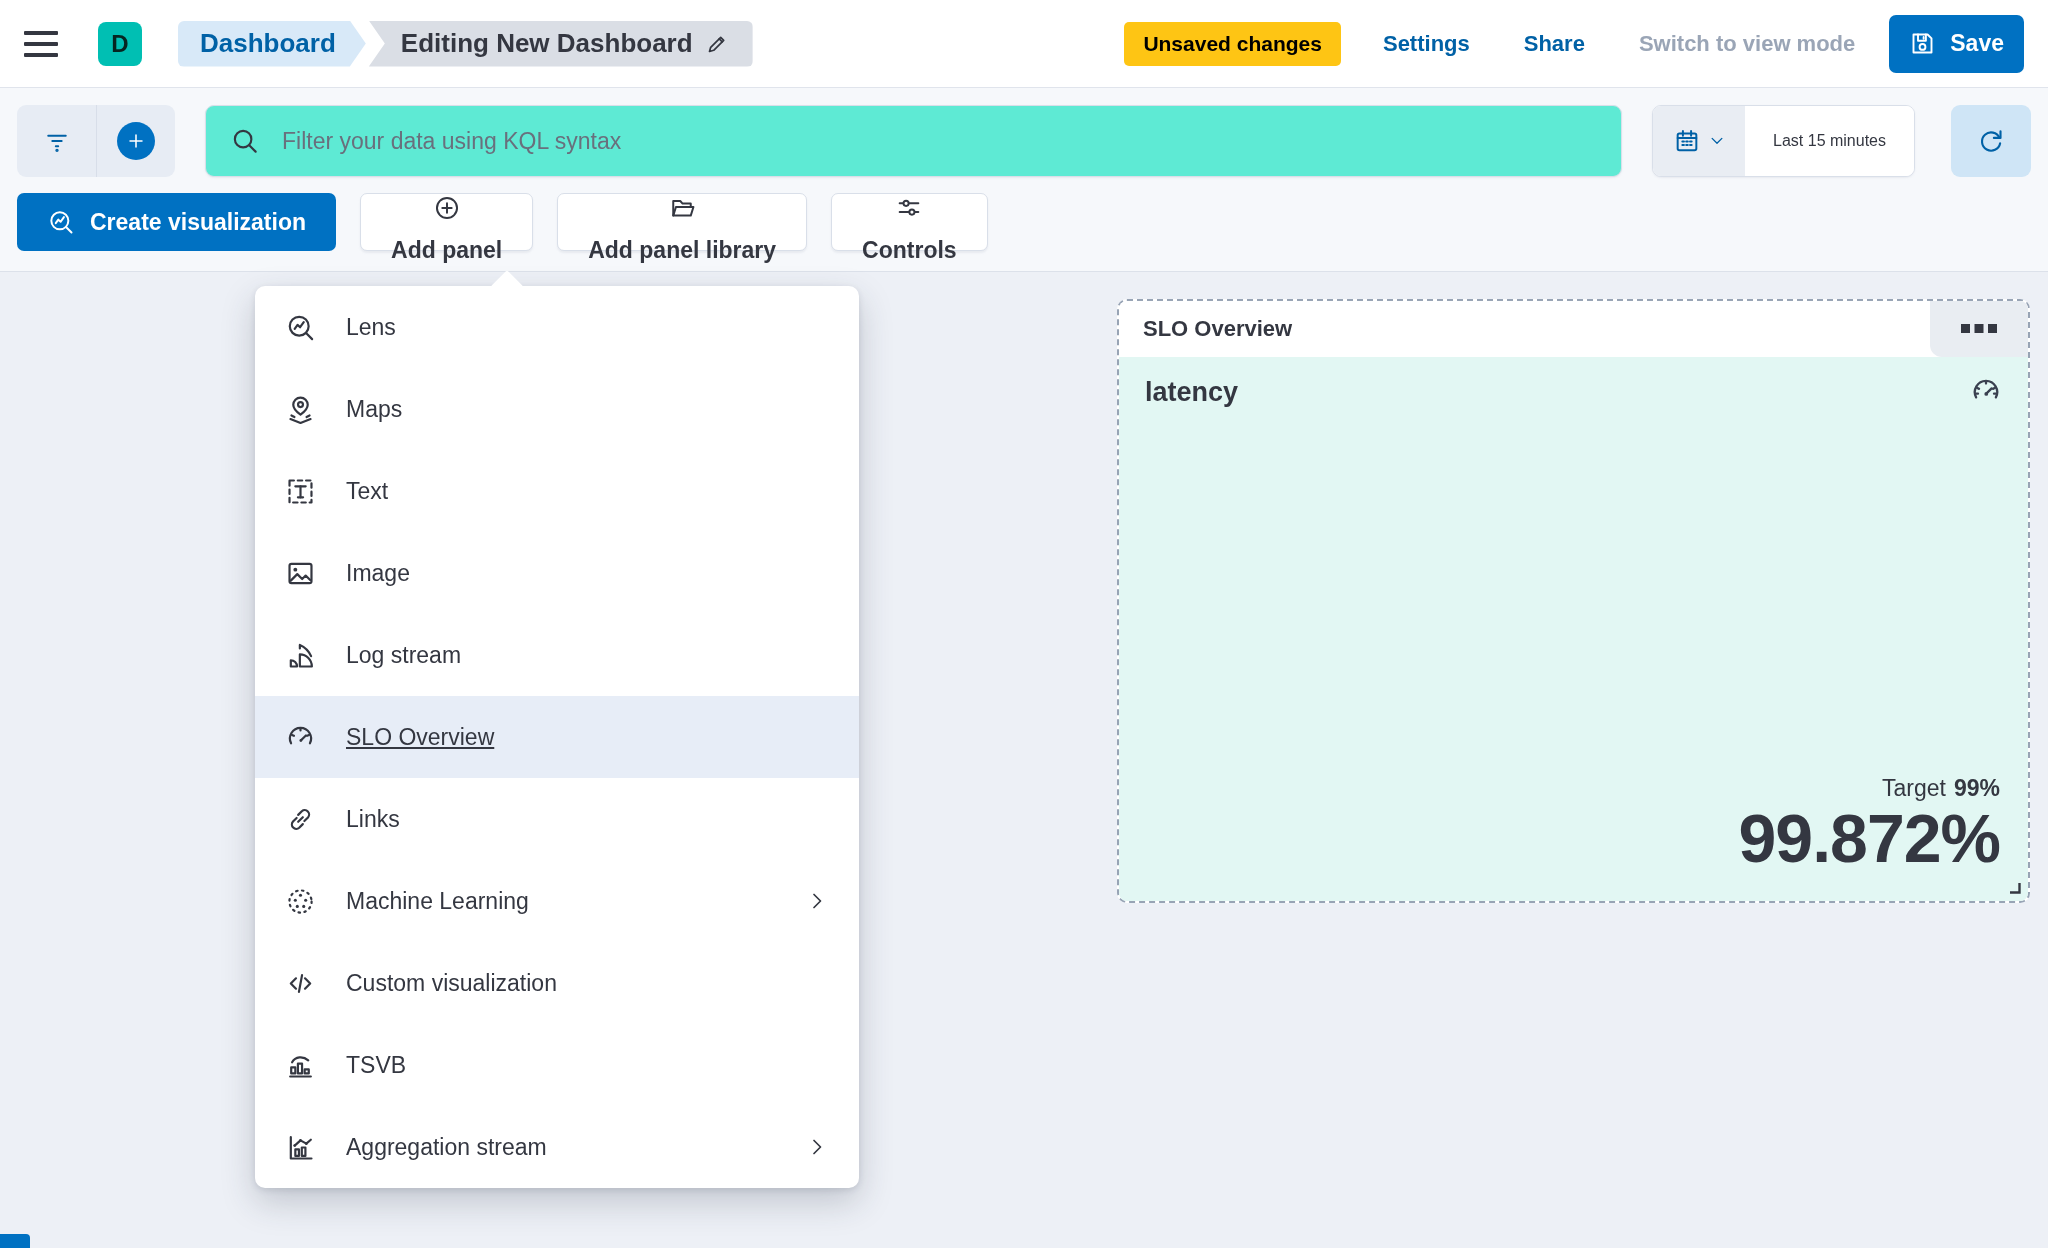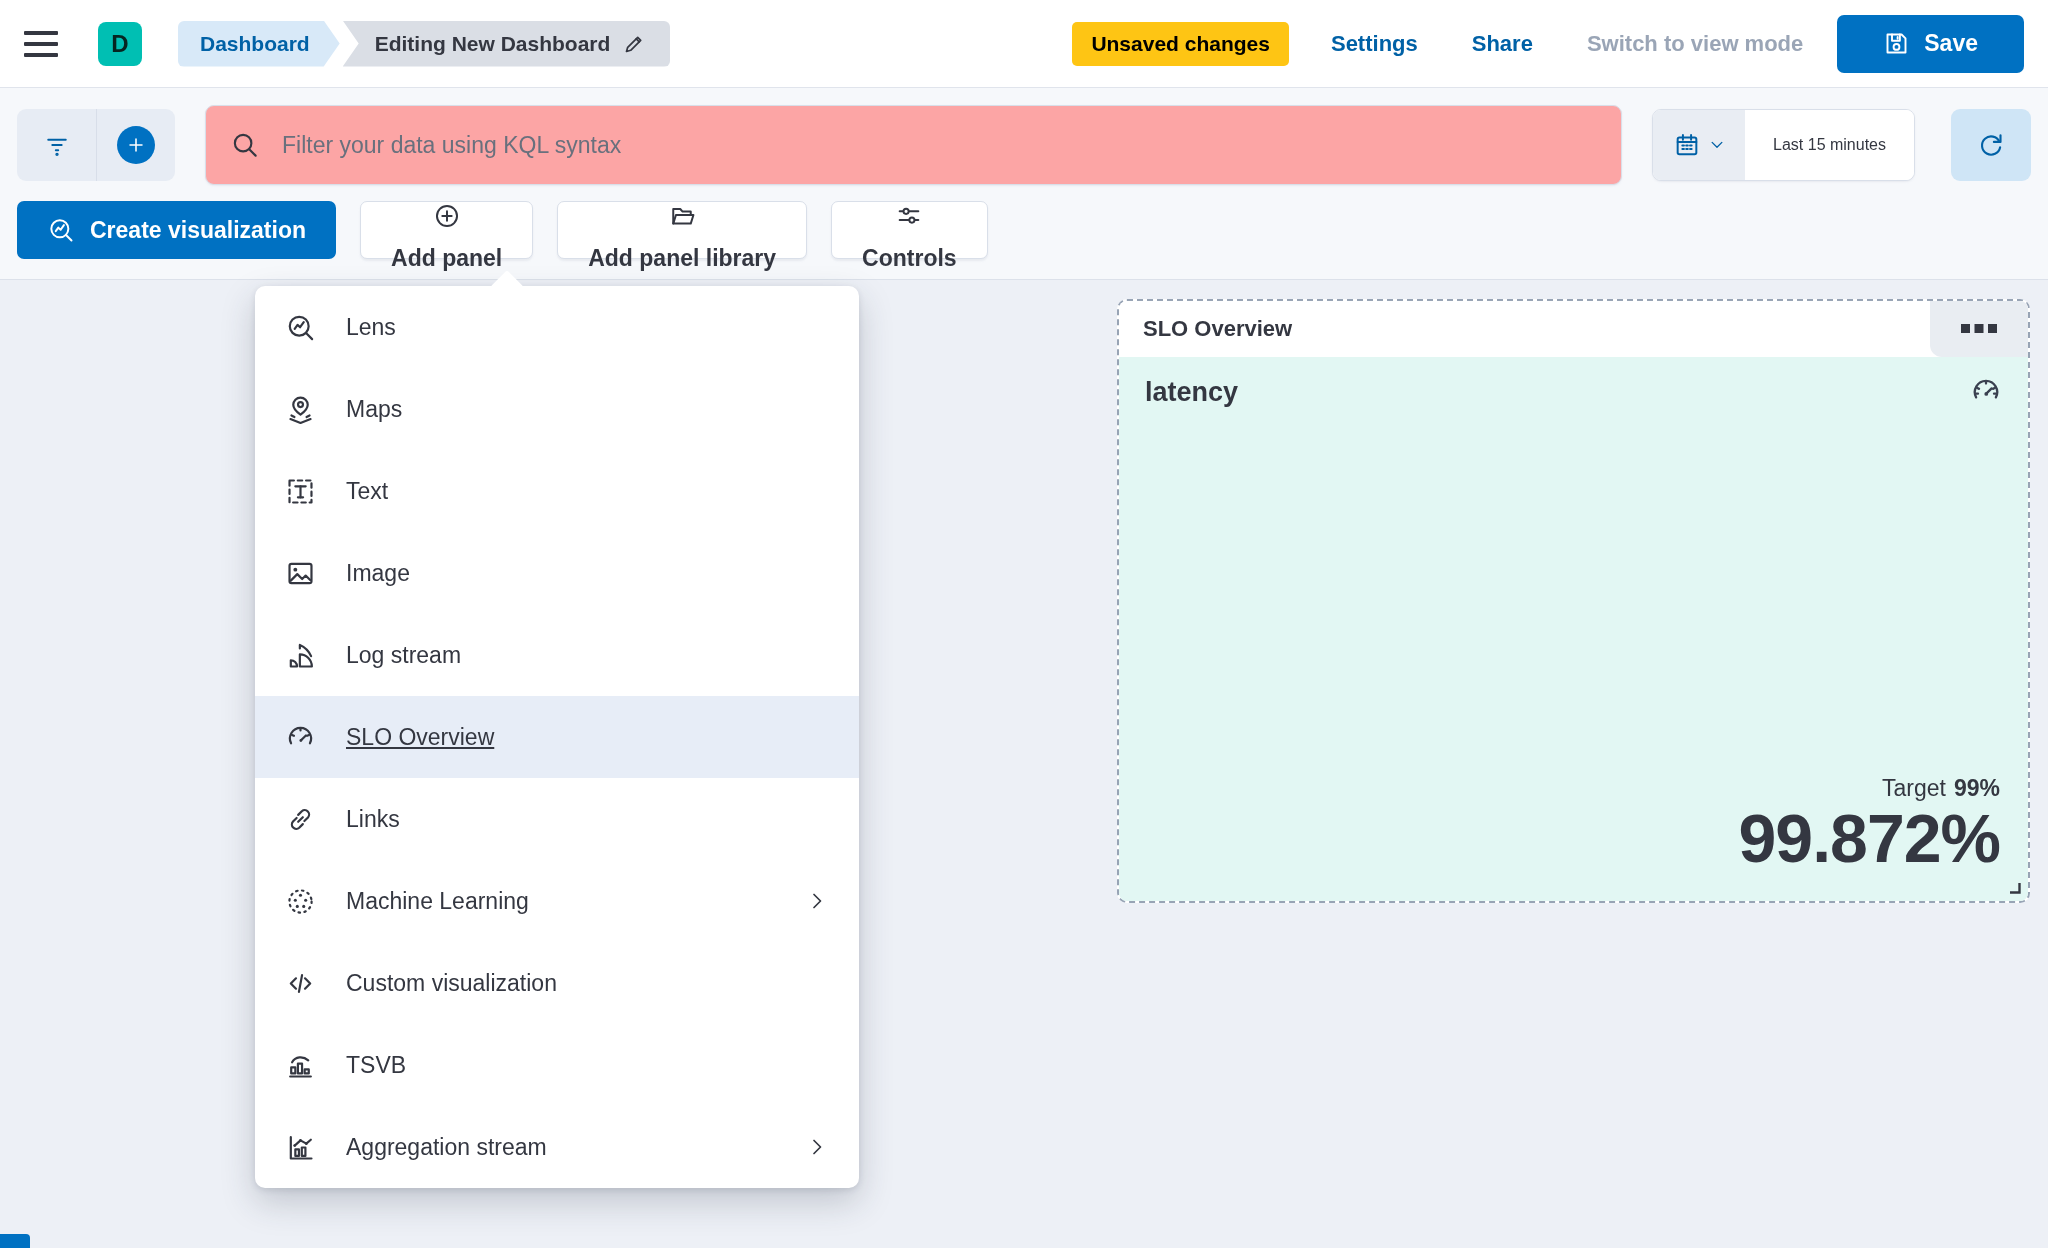--- a/index.html
+++ b/index.html
@@ -18,42 +18,42 @@
     display: flex; align-items: center; padding: 0 24px; position: relative; z-index: 40;
   }
   .hamburger { width: 34px; height: 26px; display: flex; flex-direction: column; justify-content: space-between; cursor: pointer; }
   .hamburger span { display: block; height: 4px; background: #343741; border-radius: 1px; }
   .avatar {
     width: 44px; height: 44px; border-radius: 8px; background: #00BFB3;
     color: #062621; font-weight: bold; font-size: 24px;
     display: flex; align-items: center; justify-content: center; margin-left: 40px;
   }
   .crumbs { display: flex; align-items: center; margin-left: 36px; height: 46px; }
-  .crumb { height: 46px; display: flex; align-items: center; font-size: 21px; font-weight: 600; }
+  .crumb { height: 46px; display: flex; align-items: center; font-size: 26px; font-weight: 600; }
   .crumb.first {
     background: #D8E9F8; color: #0061A6; padding: 0 30px 0 22px;
     clip-path: polygon(0 0, calc(100% - 16px) 0, 100% 50%, calc(100% - 16px) 100%, 0 100%);
     border-radius: 6px 0 0 6px;
   }
   .crumb.second {
     background: #DADEE5; color: #343741; padding: 0 24px 0 32px; margin-left: 3px;
     clip-path: polygon(0 0, 100% 0, 100% 100%, 0 100%, 16px 50%);
     border-radius: 0 6px 6px 0; font-weight: 600;
   }
   .crumb .pencil { width: 24px; height: 24px; margin-left: 12px; color: #343741; }
   .topbar .spacer { flex: 1; }
   .badge-unsaved {
     background: #FEC514; color: #000; font-weight: bold; font-size: 21px;
     padding: 10px 19px; border-radius: 5px; margin-right: 42px;
   }
   .top-link { color: #0061A6; font-size: 22px; font-weight: 600; margin-right: 54px; cursor: pointer; }
   .top-link.muted { color: #9AA5B6; margin-right: 34px; cursor: default; }
   .btn-save {
     background: #0071C2; color: #fff; border: none; border-radius: 7px;
-    height: 58px; padding: 0 46px; font-size: 23px; font-weight: 600;
+    height: 58px; padding: 0 20px; font-size: 23px; font-weight: 600;
     display: flex; align-items: center; gap: 14px; cursor: pointer;
     font-family: inherit;
   }
   .btn-save .ic { width: 27px; height: 27px; }
 
   
   .querybar {
     background: #F6F8FB; padding: 17px 17px 0 17px;
     display: flex; align-items: center;
   }
@@ -64,21 +64,21 @@
     width: 79px; display: flex; align-items: center; justify-content: center; cursor: pointer;
   }
   .filter-group .seg + .seg { border-left: 1px solid #D8DEE9; }
   .ic-filter { width: 28px; height: 28px; color: #0061A6; }
   .plus-circle {
     width: 38px; height: 38px; border-radius: 50%; background: #0071C2;
     display: flex; align-items: center; justify-content: center;
   }
   .plus-circle .ic { width: 22px; height: 22px; color: #fff; }
   .search-box {
-    flex: 1; height: 80px; margin-left: 30px; background: #fca5a5;
+    flex: 1; height: 72px; margin-left: 30px; background: #5eead4;
     border: 1px solid #D9DFE9; border-radius: 9px;
     display: flex; align-items: center; padding: 0 24px;
     box-shadow: 0 1px 2px rgba(152,162,179,0.15);
   }
   .ic-search { width: 30px; height: 30px; color: #343741; flex: none; }
   .search-box input {
     border: none; outline: none; flex: 1; margin-left: 22px;
     font-size: 23px; color: #343741; background: transparent; font-family: inherit;
   }
   .search-box input::placeholder { color: #69707D; opacity: 1; }

